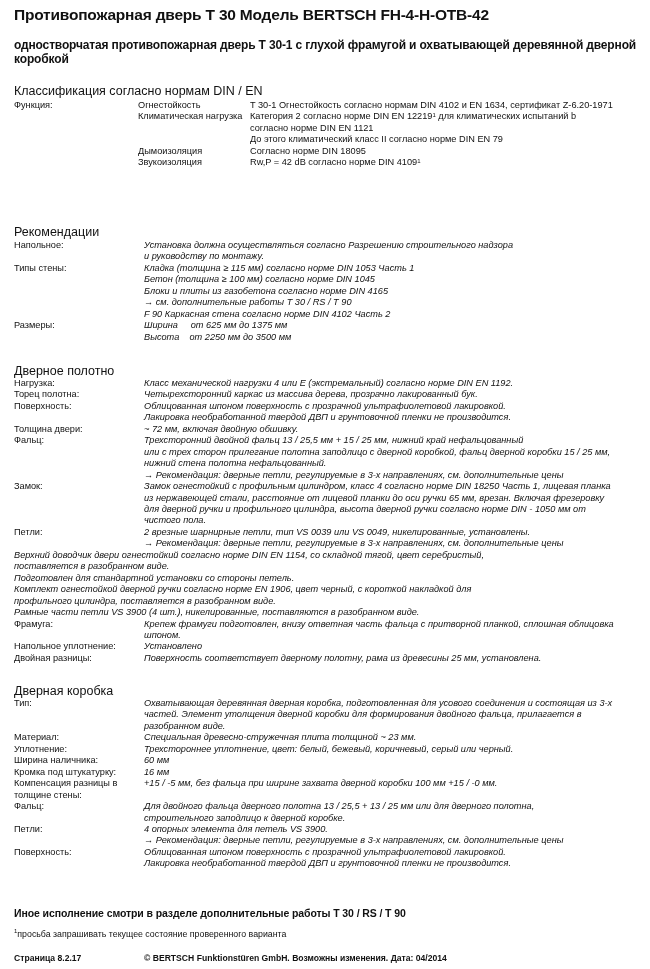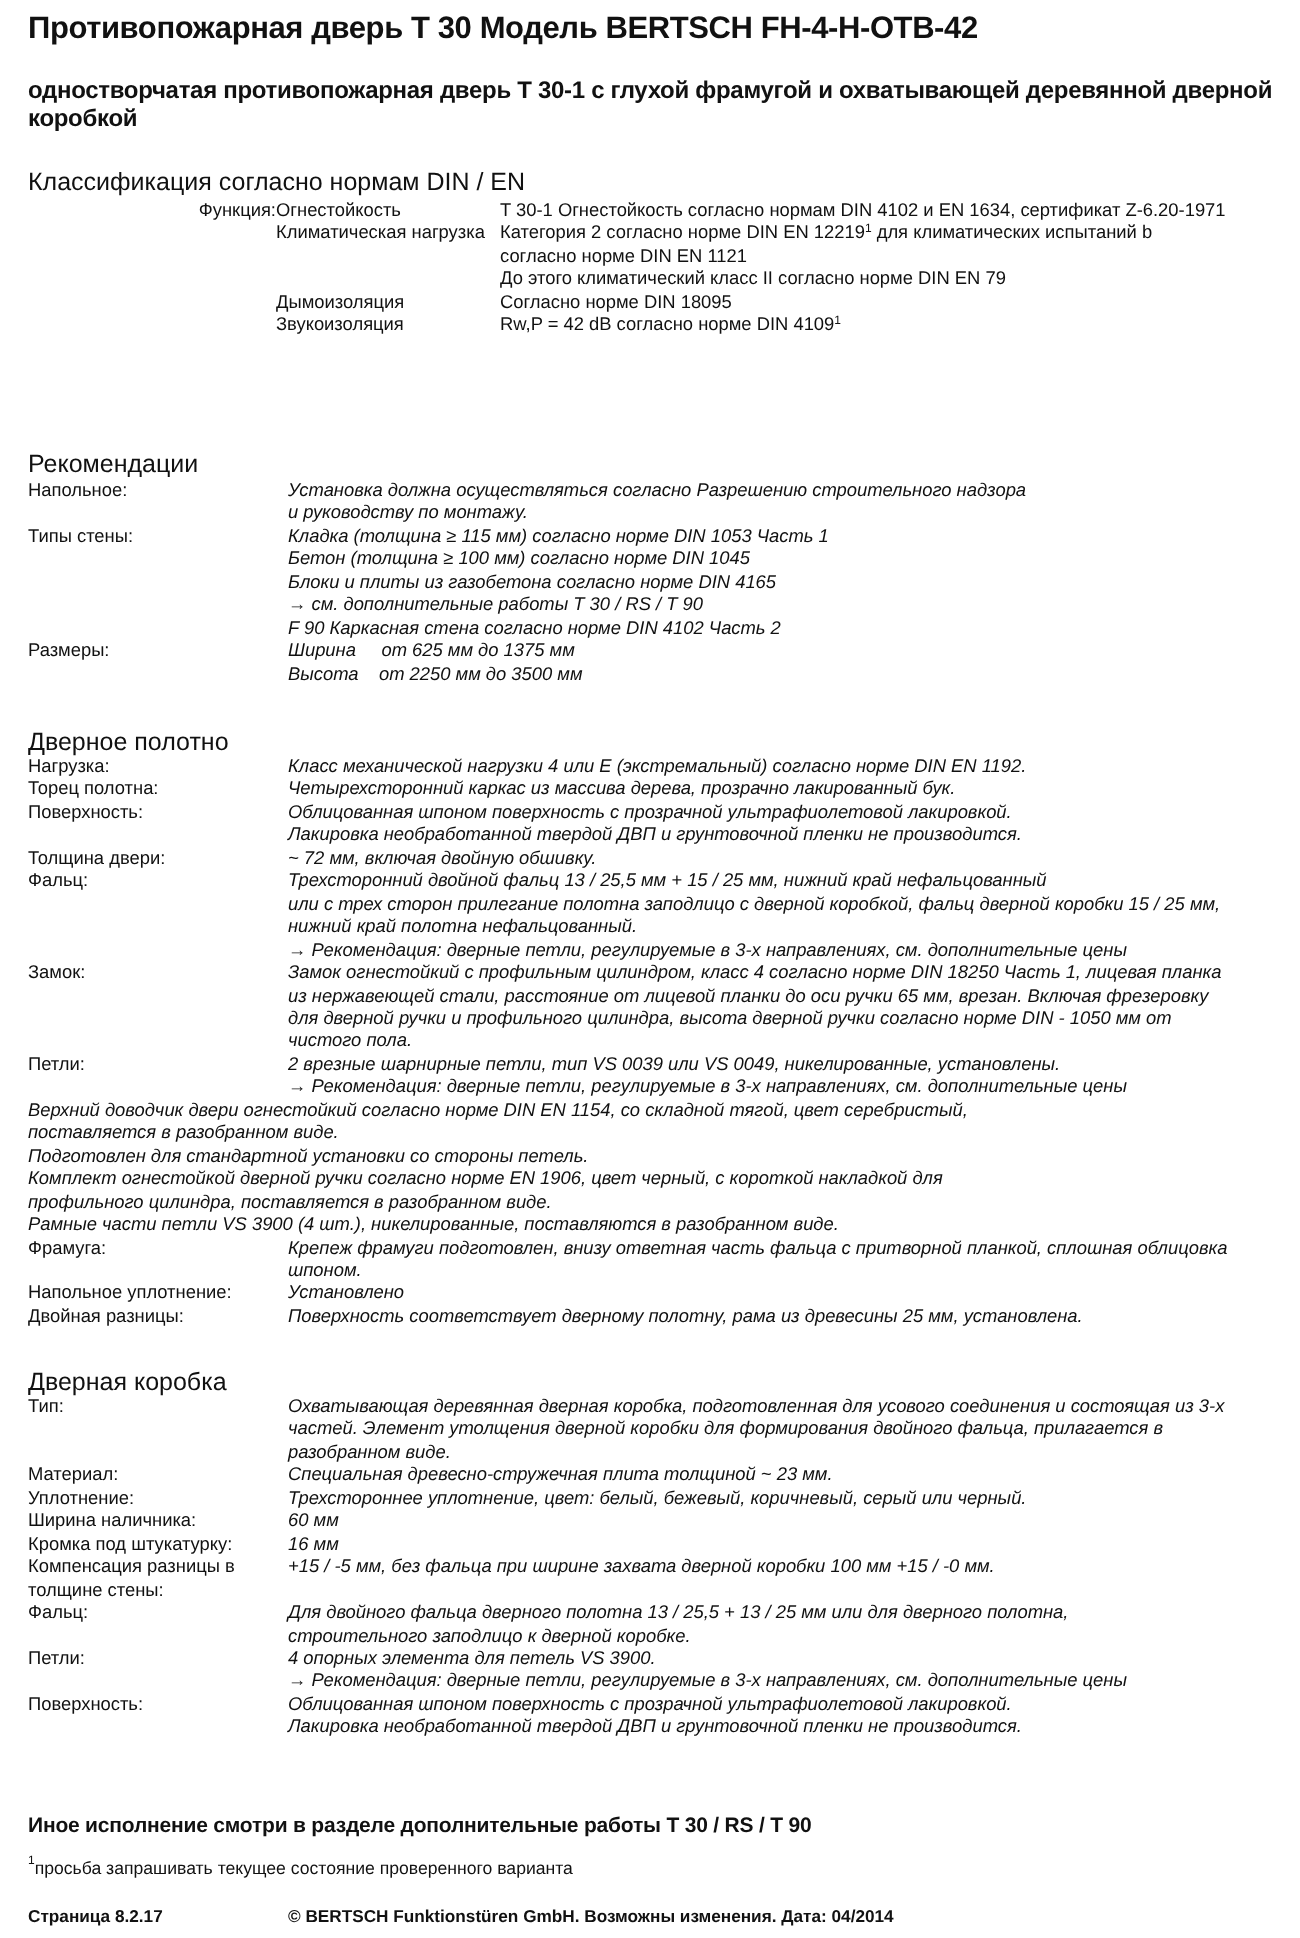--- a/index.html
+++ b/index.html
@@ -10,21 +10,21 @@
     .abs { position: absolute; }
     .title { left: 14px; top: 6px; font-size: 15.5px; font-weight: bold; letter-spacing: -0.2px; white-space: nowrap; }
     .subtitle { left: 14px; top: 39px; width: 630px; font-size: 12px; font-weight: bold; line-height: 13.5px; letter-spacing: -0.15px; }
     .section-heading { left: 14px; font-size: 12.5px; white-space: nowrap; }
     .rows { left: 14px; width: 630px; font-size: 9.2px; line-height: 11.45px; }
     .row { display: flex; }
     .lbl { width: 130px; flex: none; }
     .val { flex: 1; }
     .val p { margin: 0; font-style: italic; }
     .cls-row { display: flex; }
-    .cls-lbl { width: 124px; flex: none; text-align: right; }
+    .cls-lbl { width: 124px; flex: none; }
     .cls-sub { width: 112px; flex: none; }
     .cls-val { flex: 1; }
     .cls-val p { margin: 0; }
     sup { font-size: 6px; vertical-align: top; position: relative; top: -1px; }
     .note { left: 14px; top: 907px; font-size: 10.5px; font-weight: bold; white-space: nowrap; letter-spacing: -0.1px; }
     .footnote { left: 14px; top: 929px; font-size: 8.8px; white-space: nowrap; }
     .footer { left: 14px; top: 953px; font-size: 8.6px; font-weight: bold; white-space: nowrap; display: flex; }
     .footer .page { width: 130px; }
   </style>
 </head>
@@ -120,21 +120,21 @@
       <div class="lbl">Толщина двери:</div>
       <div class="val">
         <p>~ 72 мм, включая двойную обшивку.</p>
       </div>
     </div>
     <div class="row">
       <div class="lbl">Фальц:</div>
       <div class="val">
         <p>Трехсторонний двойной фальц 13 / 25,5 мм + 15 / 25 мм, нижний край нефальцованный</p>
         <p>или с трех сторон прилегание полотна заподлицо с дверной коробкой, фальц дверной коробки 15 / 25 мм,</p>
-        <p>нижний край полотна нефальцованный.</p>
+        <p>нижний стена полотна нефальцованный.</p>
         <p>→ Рекомендация: дверные петли, регулируемые в 3-х направлениях, см. дополнительные цены</p>
       </div>
     </div>
     <div class="row">
       <div class="lbl">Замок:</div>
       <div class="val">
         <p>Замок огнестойкий с профильным цилиндром, класс 4 согласно норме DIN 18250 Часть 1, лицевая планка</p>
         <p>из нержавеющей стали, расстояние от лицевой планки до оси ручки 65 мм, врезан. Включая фрезеровку</p>
         <p>для дверной ручки и профильного цилиндра, высота дверной ручки согласно норме DIN - 1050 мм от</p>
         <p>чистого пола.</p>

